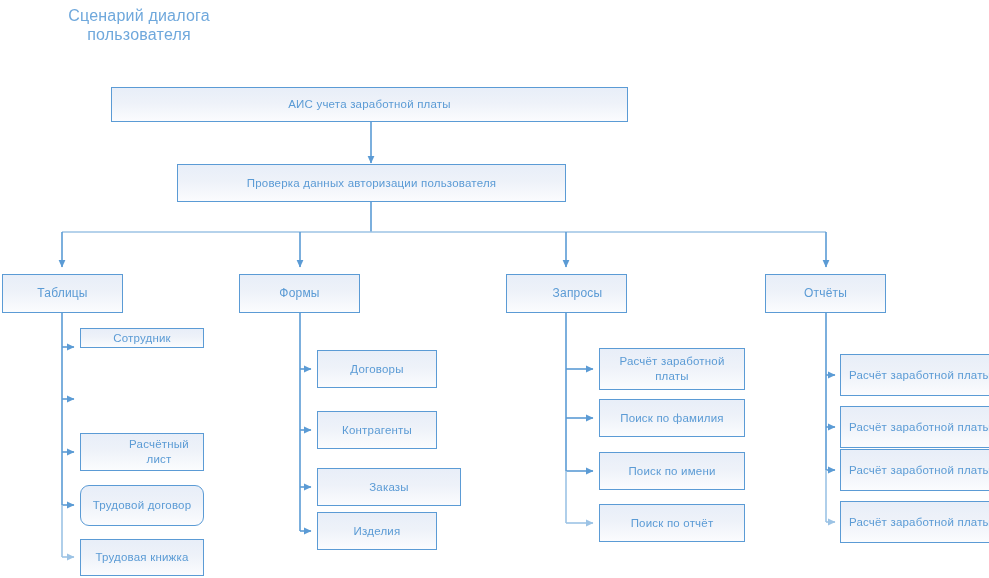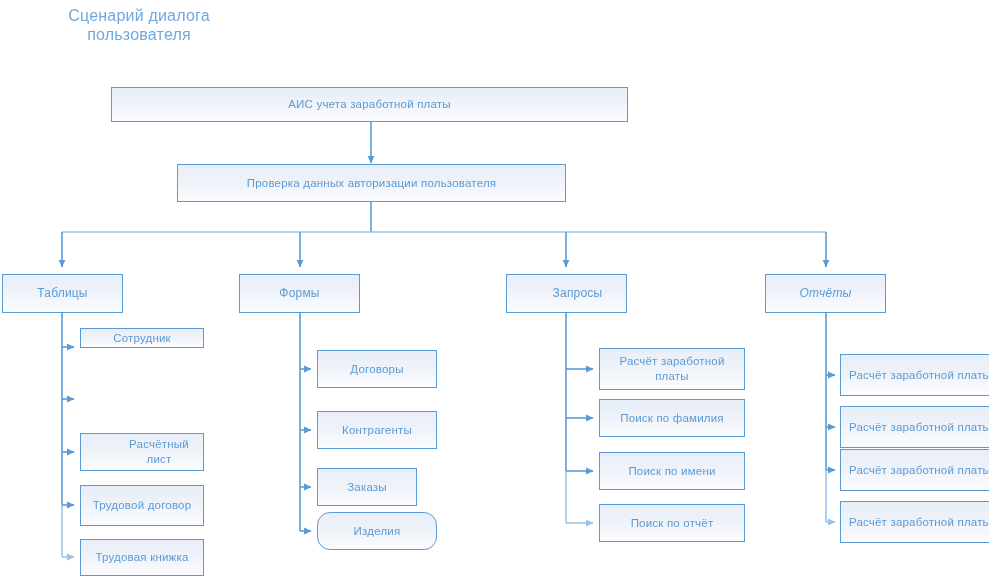--- a/index.html
+++ b/index.html
@@ -151,47 +151,47 @@
 
   <div class="node cat" style="left:2px; top:274px; width:121px; height:39px;">
     <span class="label">Таблицы</span>
   </div>
   <div class="node cat" style="left:239px; top:274px; width:121px; height:39px;">
     <span class="label">Формы</span>
   </div>
   <div class="node cat" style="left:506px; top:274px; width:121px; height:39px;padding-left:28px;">
     <span class="label">Запросы</span>
   </div>
-  <div class="node cat" style="left:765px; top:274px; width:121px; height:39px;font-style:italic;">
+  <div class="node cat" style="left:765px; top:274px; width:121px; height:39px;">
     <span class="label">Отчёты</span>
   </div>
 
   <div class="node leaf" style="left:80px; top:328px; width:124px; height:20px;">
     <span class="label">Сотрудник</span>
   </div>
   <div class="node leaf" style="left:80px; top:433px; width:124px; height:38px;padding-left:40px;">
     <span class="label">Расчётный лист</span>
   </div>
-  <div class="node leaf" style="left:80px; top:485px; width:124px; height:41px;">
+  <div class="node leaf" style="left:80px; top:485px; width:124px; height:41px;border-radius:9px;">
     <span class="label">Трудовой договор</span>
   </div>
   <div class="node leaf" style="left:80px; top:539px; width:124px; height:37px;">
     <span class="label">Трудовая книжка</span>
   </div>
 
   <div class="node leaf" style="left:317px; top:350px; width:120px; height:38px;">
     <span class="label">Договоры</span>
   </div>
   <div class="node leaf" style="left:317px; top:411px; width:120px; height:38px;">
     <span class="label">Контрагенты</span>
   </div>
-  <div class="node leaf" style="left:317px; top:468px; width:100px; height:38px;">
+  <div class="node leaf" style="left:317px; top:468px; width:144px; height:38px;">
     <span class="label">Заказы</span>
   </div>
-  <div class="node leaf" style="left:317px; top:512px; width:120px; height:38px;border-radius:13px;">
+  <div class="node leaf" style="left:317px; top:512px; width:120px; height:38px;">
     <span class="label">Изделия</span>
   </div>
 
   <div class="node leaf" style="left:599px; top:348px; width:146px; height:42px;">
     <span class="label">Расчёт заработной платы</span>
   </div>
   <div class="node leaf" style="left:599px; top:399px; width:146px; height:38px;">
     <span class="label">Поиск по фамилия</span>
   </div>
   <div class="node leaf" style="left:599px; top:452px; width:146px; height:38px;">

